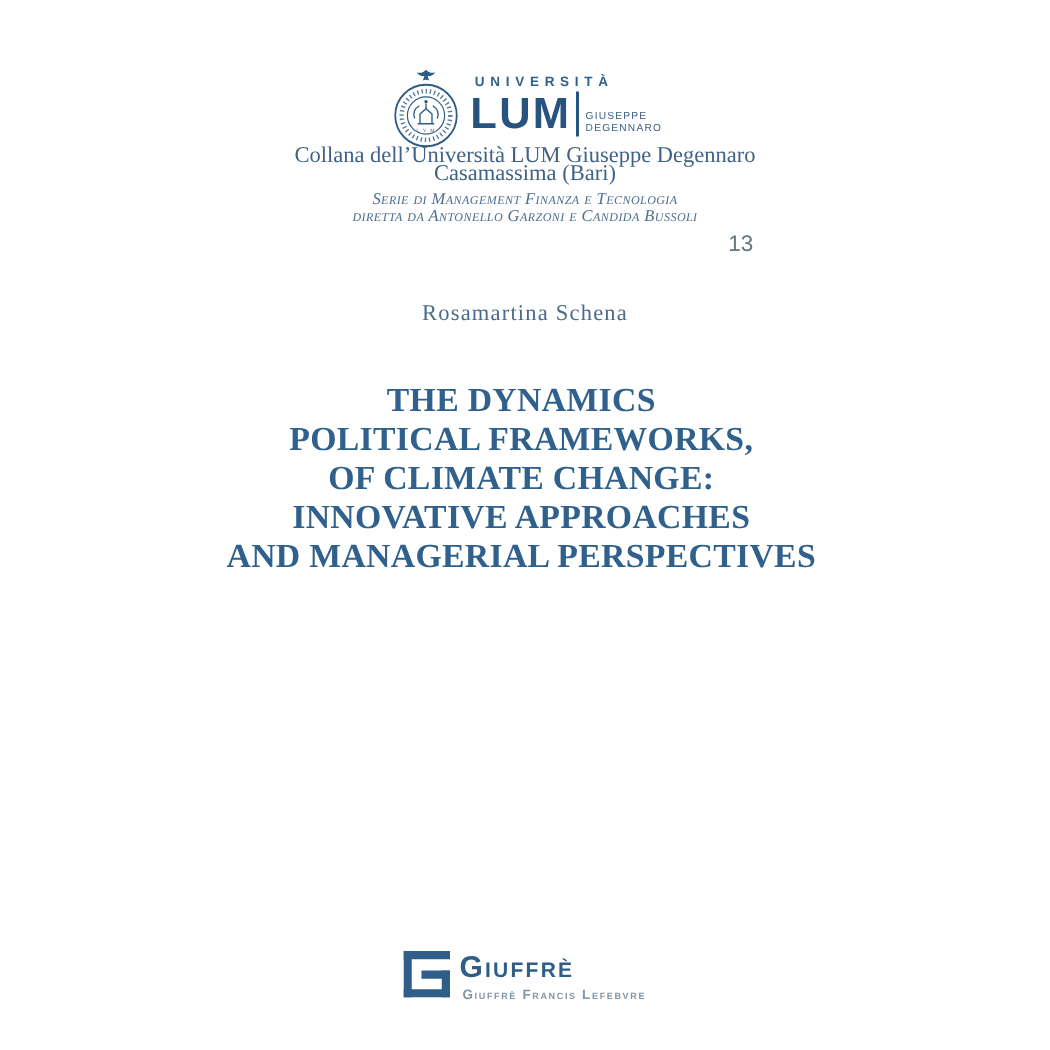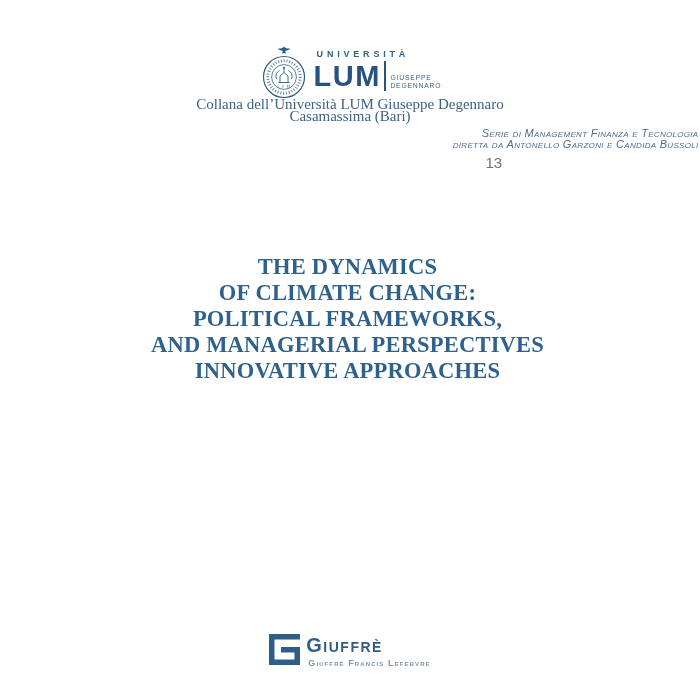--- a/index.html
+++ b/index.html
@@ -70,22 +70,22 @@
     top: 99px; left: 0; right: 0;
     text-align: center;
     font-size: 15px;
     line-height: 11.5px;
     color: var(--blue-soft);
   }
   .collana span { display: block; }
   .series {
     position: absolute;
     top: 128px; left: 0; right: 0;
-    text-align: right;
-    font-family: Liberation Sans, sans-serif;
+    text-align: center;
+    font-family: Liberation Serif, serif;
     font-style: italic;
     font-variant: small-caps;
     font-size: 11px;
     line-height: 10.5px;
     letter-spacing: 0.3px;
     color: var(--blue-series);
   }
   .series span { display: block; }
   .series-number {
     position: absolute;
@@ -195,27 +195,28 @@
     <span>Casamassima (Bari)</span>
   </div>
 
   <div class="series">
     <span>Serie di Management Finanza e Tecnologia</span>
     <span>diretta da Antonello Garzoni e Candida Bussoli</span>
   </div>
 
   <div class="series-number">13</div>
 
+  <div class="author">Rosamartina Schena</div>
 
   <div class="book-title">
     <span class="title-line">THE DYNAMICS</span>
+    <span class="title-line">POLITICAL FRAMEWORKS,</span>
     <span class="title-line">OF CLIMATE CHANGE:</span>
-    <span class="title-line">POLITICAL FRAMEWORKS,</span>
+    <span class="title-line">INNOVATIVE APPROACHES</span>
     <span class="title-line">AND MANAGERIAL PERSPECTIVES</span>
-    <span class="title-line">INNOVATIVE APPROACHES</span>
   </div>
 
   <div class="publisher">
     <div class="pub-icon">
       <svg width="31" height="31" viewBox="0 0 31 31" xmlns="http://www.w3.org/2000/svg">
         <g fill="#2f5e88">
           <rect x="0" y="0" width="31" height="5.5"></rect>
           <rect x="0" y="0" width="5.5" height="31"></rect>
           <rect x="0" y="25.5" width="31" height="5.5"></rect>
           <rect x="25.5" y="13" width="5.5" height="18"></rect>

